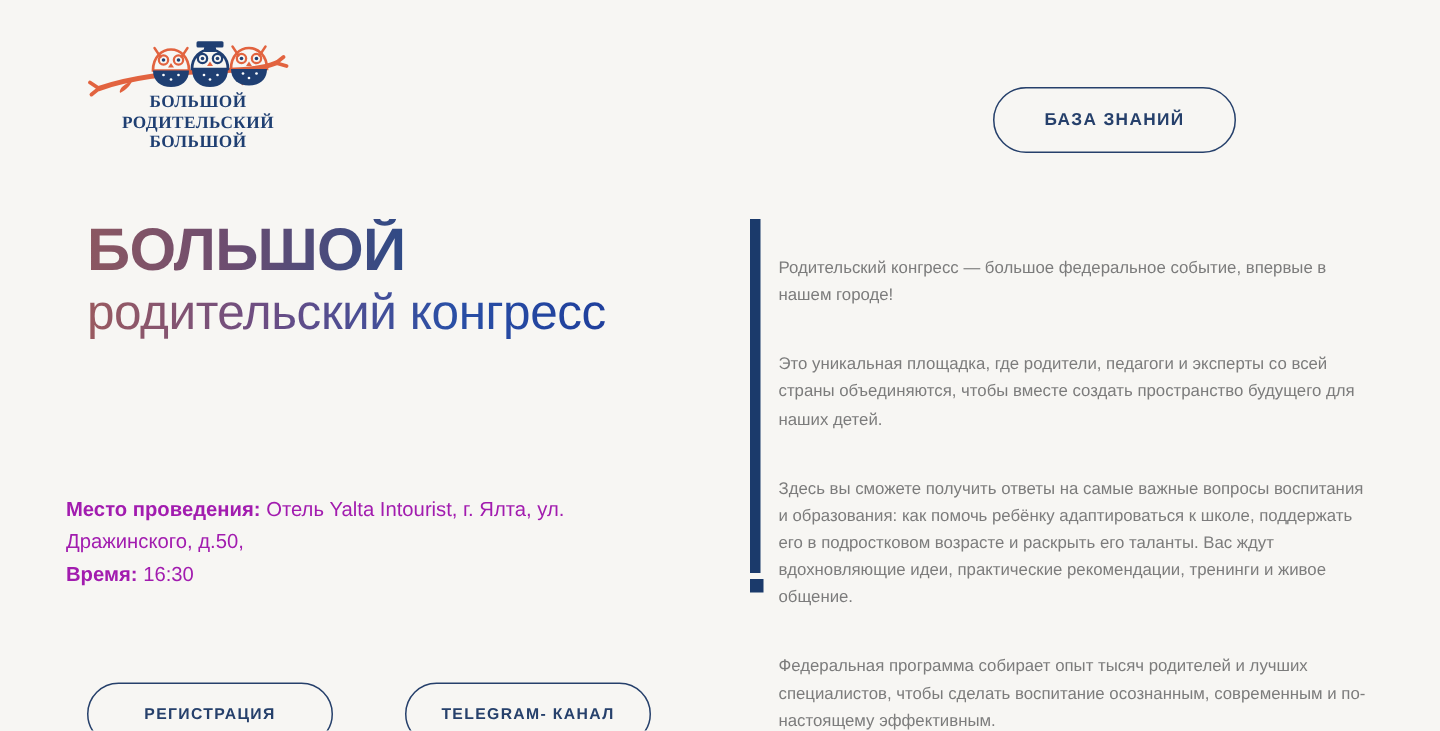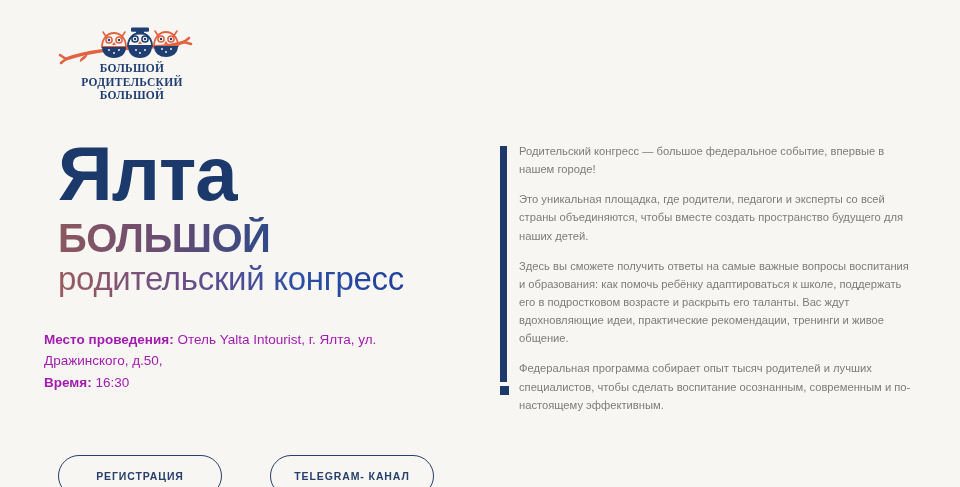--- a/index.html
+++ b/index.html
@@ -179,21 +179,21 @@
     width: 9px;
     height: 9px;
     background: #1b3a6b;
   }
   .info-text {
     margin-left: 19px;
     font-size: 11.2px;
     line-height: 1.62;
     color: #7c7c7c;
   }
-  .info-text p { margin-bottom: 12px; }
+  .info-text p { margin-bottom: 12px; margin-top: 28px; }
   .info-text p.tight { margin-bottom: 0; }
 
   
   .big-date {
     position: absolute;
     left: 498px;
     top: 408px;
     font-size: 62px;
     font-weight: normal;
     letter-spacing: -1px;
@@ -260,23 +260,23 @@
         </g>
       </svg>
     </div>
     <div class="logo-text">
       <div class="logo-line-1">БОЛЬШОЙ</div>
       <div class="logo-line-2">РОДИТЕЛЬСКИЙ</div>
       <div class="logo-line-3">БОЛЬШОЙ</div>
     </div>
   </div>
 
+  <button class="kb-button">БАЗА ЗНАНИЙ</button>
 
   <div class="headline">
-    <div class="h-city">Ялта</div>
     <div><span class="h-big">БОЛЬШОЙ</span></div>
     <div><span class="h-sub">родительский конгресс</span></div>
   </div>
 
   <div class="venue">
     <div>
       <b>Место проведения:</b><span> Отель Yalta Intourist, г. Ялта, ул. Дражинского, д.50,</span>
     </div>
     <div class="venue-time">
       <b>Время:</b><span> 16:30</span>

